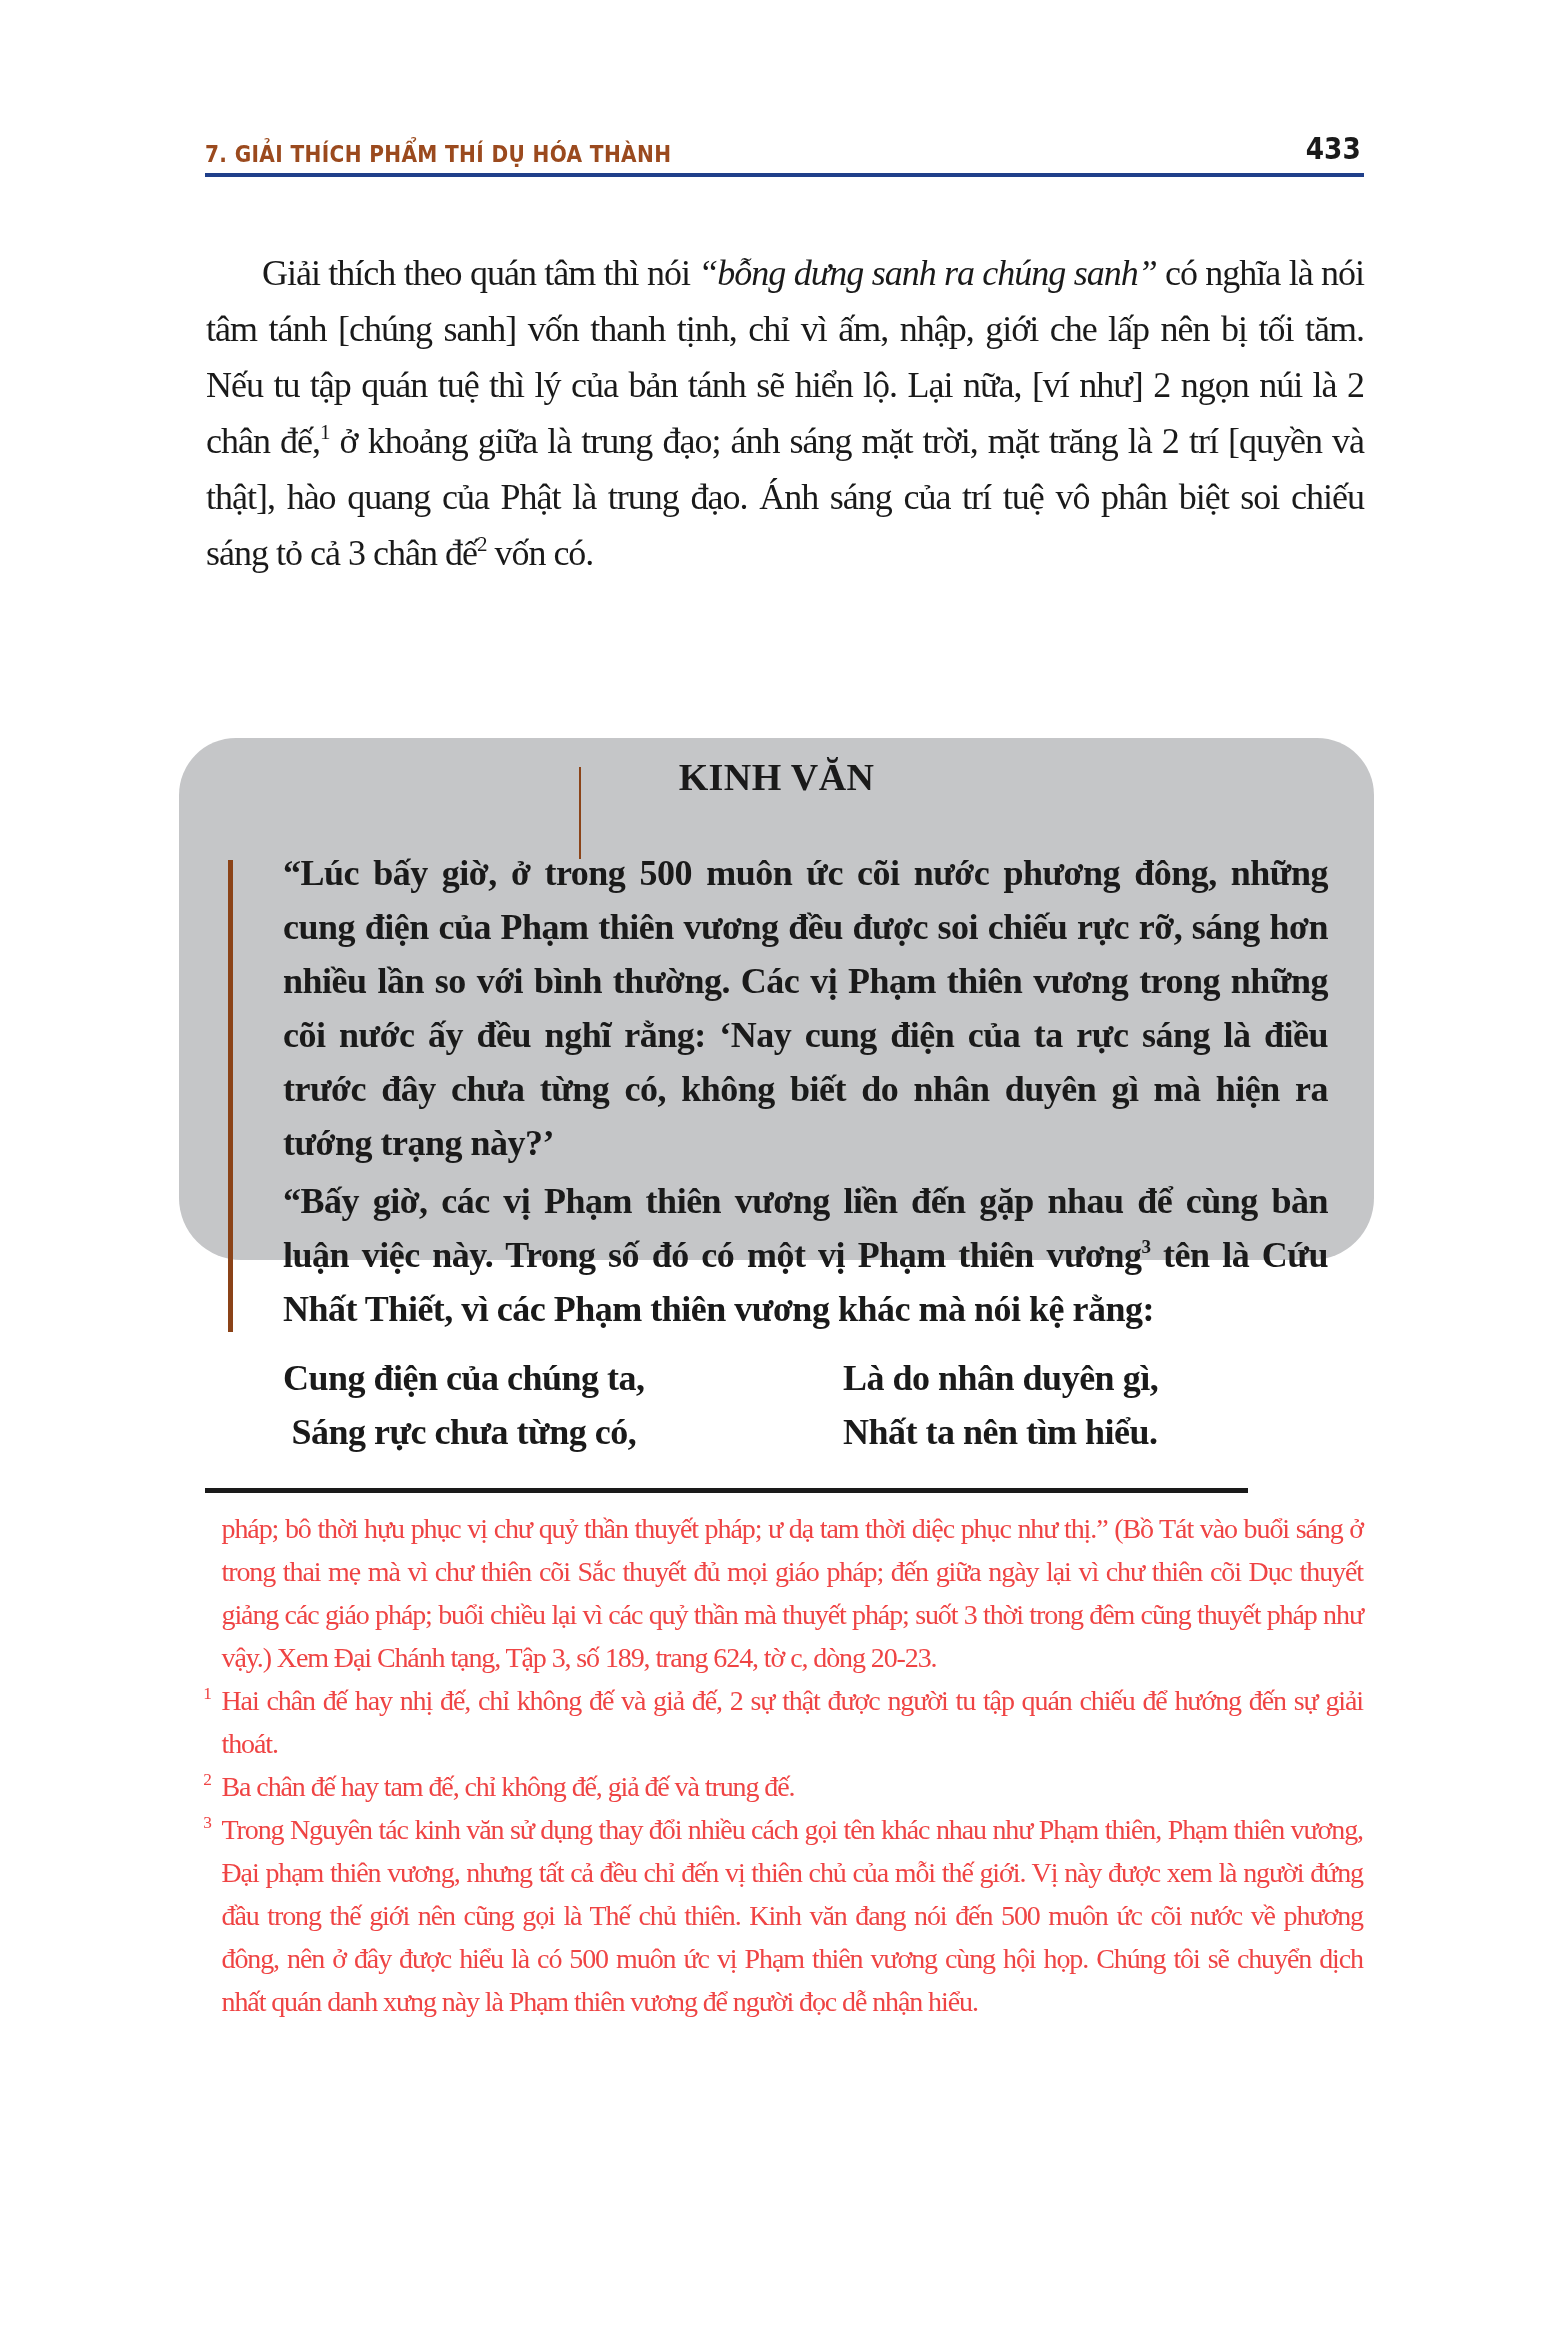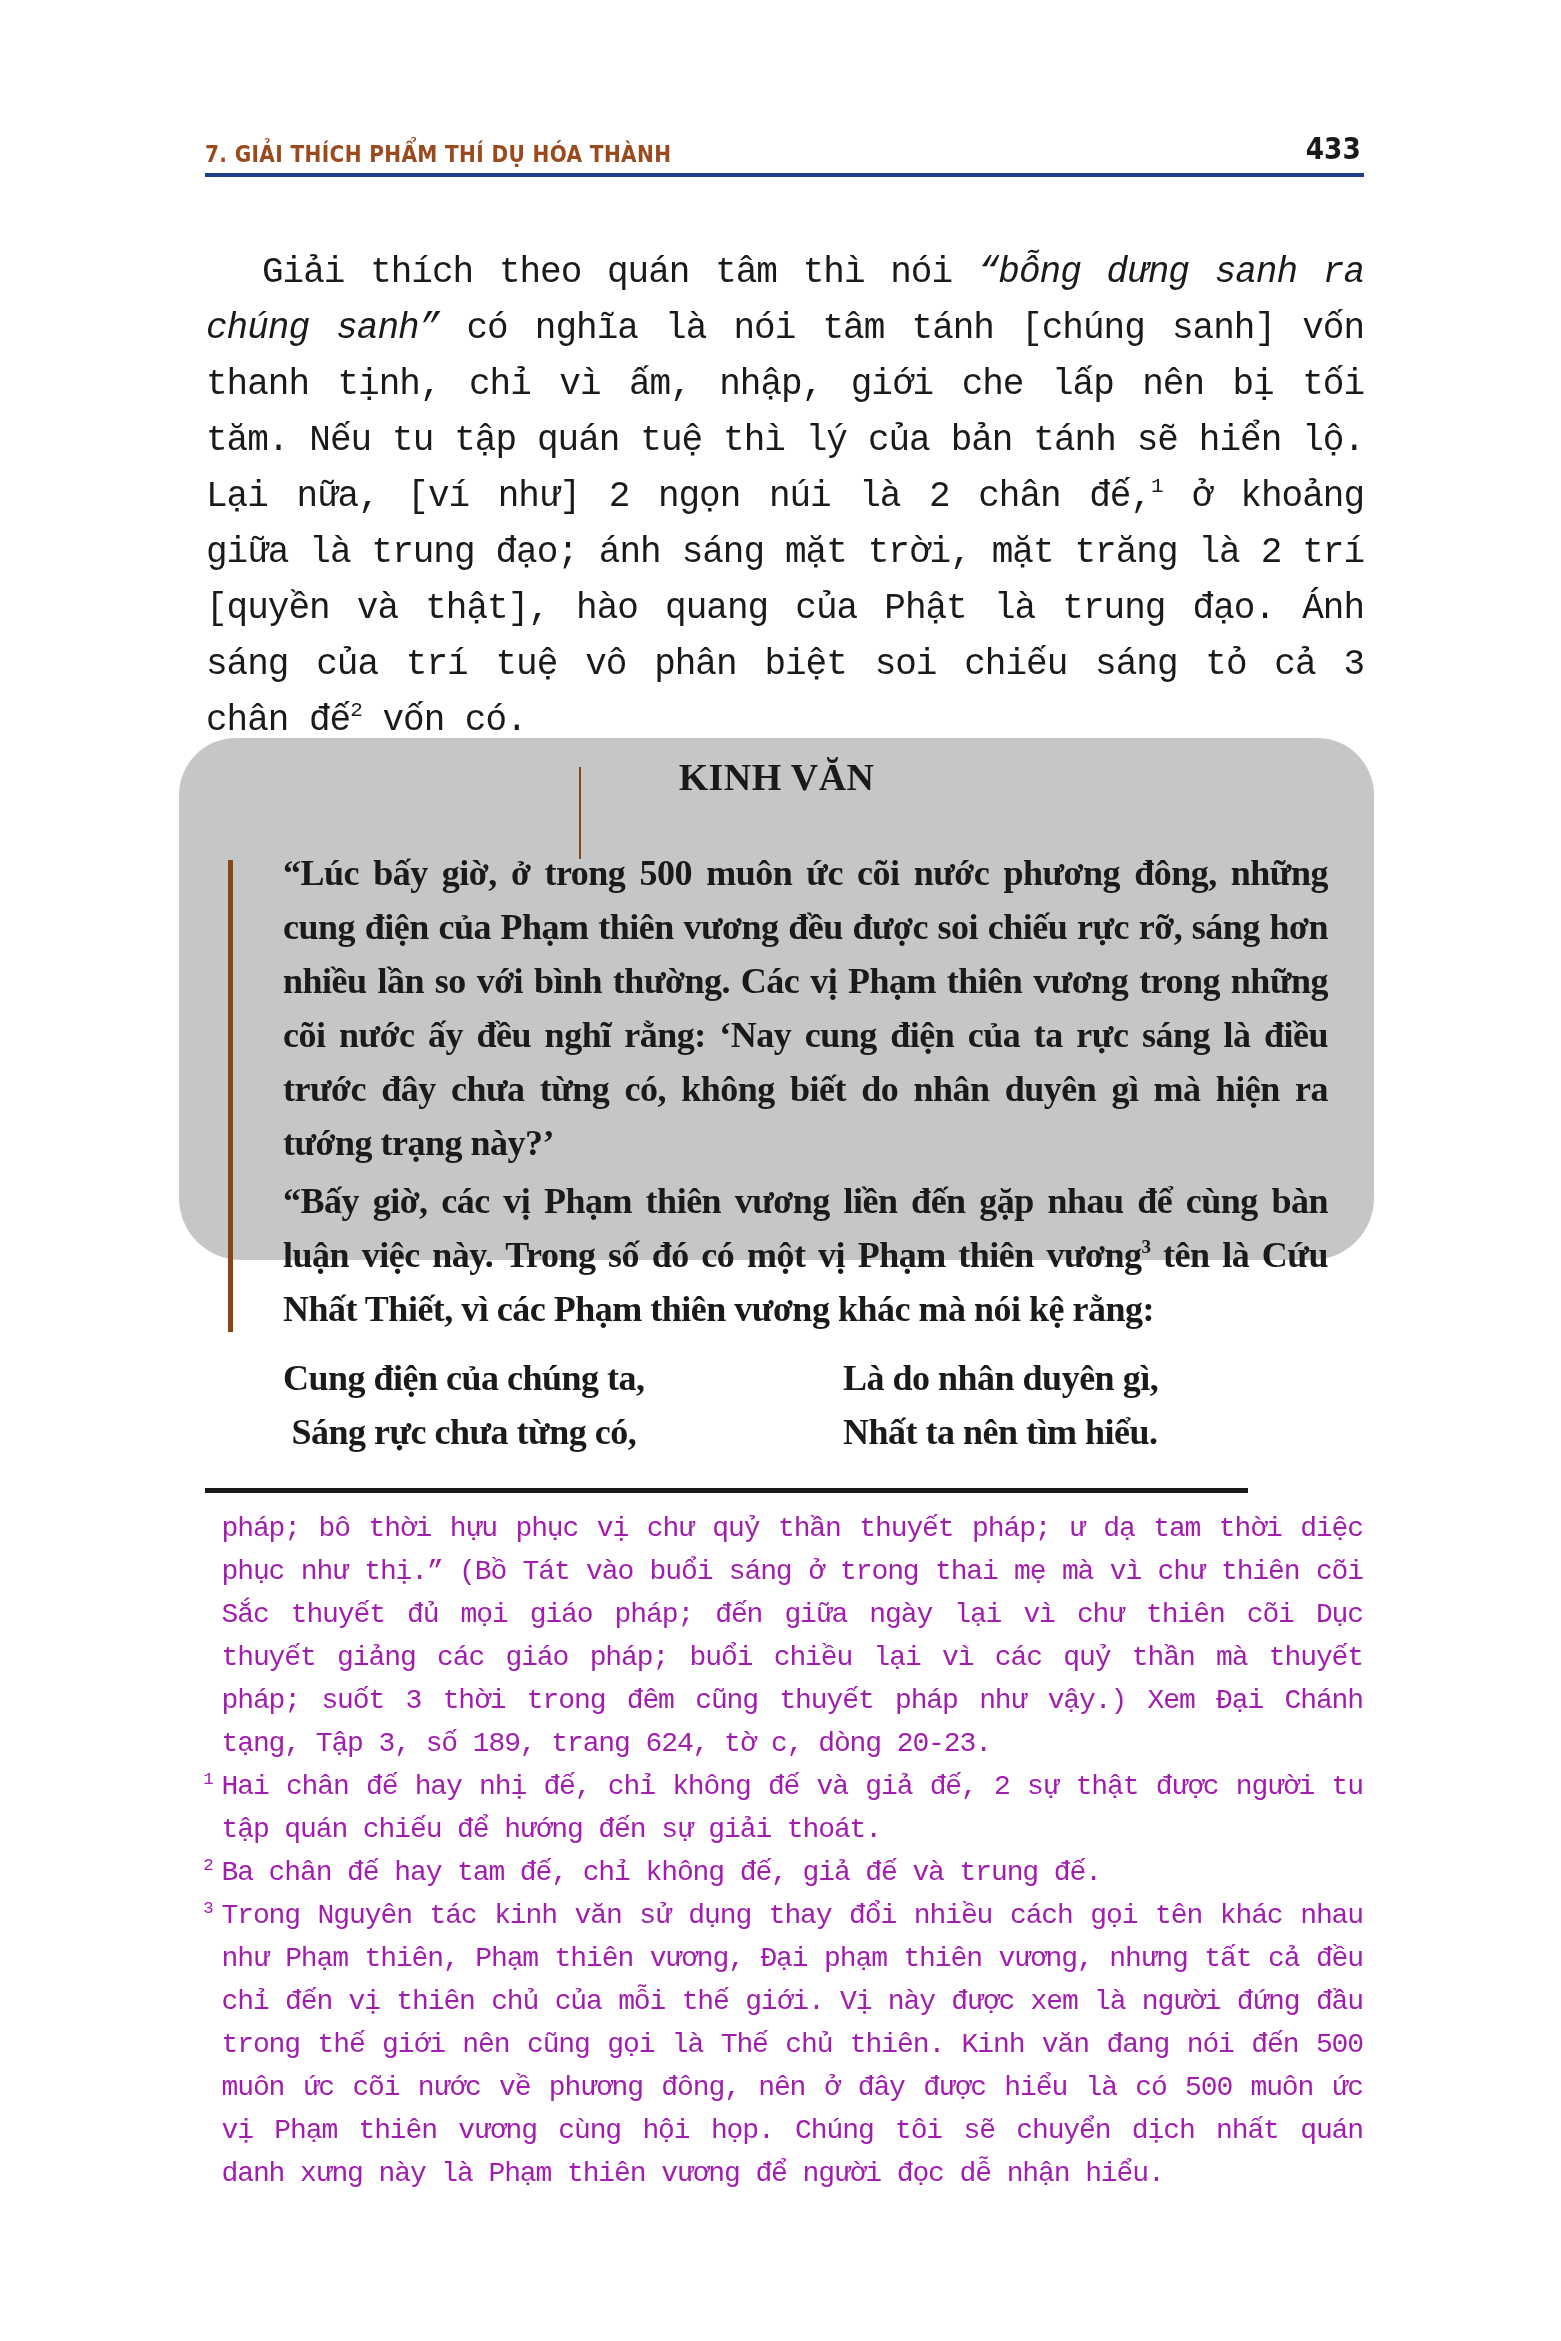--- a/index.html
+++ b/index.html
@@ -24,21 +24,21 @@
     transform: scaleX(0.85); transform-origin: right center;
   }
   .head-rule {
     position: absolute; left: 205px; top: 173px; width: 1159px; height: 4.3px;
     background: #1f3f8a;
   }
 
   
   .body-text {
     position: absolute; left: 206px; top: 245px; width: 1158px;
-    font-family: Liberation Mono, monospace; font-size: 36px; line-height: 56px;
+    font-family: Liberation Serif, serif; font-size: 36px; line-height: 56px;
     color: #1a1a1a; text-align: justify; text-indent: 56px;
     letter-spacing: -1px;
   }
   .body-text i { font-style: italic; }
   .body-text sup { font-size: 21px; line-height: 0; vertical-align: 14px; }
 
   
   .sutra-box {
     position: absolute; left: 179px; top: 738px; width: 1195px; height: 522px;
     background: #c5c6c8; border-radius: 57px 57px 62px 62px;
@@ -80,22 +80,22 @@
 
   
   .footnote-rule {
     position: absolute; left: 205px; top: 1488px; width: 1043px; height: 5.2px;
     background: #1a1a1a;
   }
 
   
   .footnotes {
     position: absolute; left: 205px; top: 1507px; width: 1158px;
-    font-family: Liberation Mono, monospace; font-size: 28px; line-height: 43px;
-    color: #a21caf; letter-spacing: -1.1px;
+    font-family: Liberation Serif, serif; font-size: 28px; line-height: 43px;
+    color: #ef4444; letter-spacing: -1.1px;
   }
   .fn-cont {
     margin: 0; padding-left: 16.5px; text-align: justify;
   }
   .fn {
     position: relative; margin: 0; padding-left: 16.5px; text-align: justify;
   }
   .fn-marker {
     position: absolute; left: -1.7px; top: -7px; font-size: 17.3px;
   }

